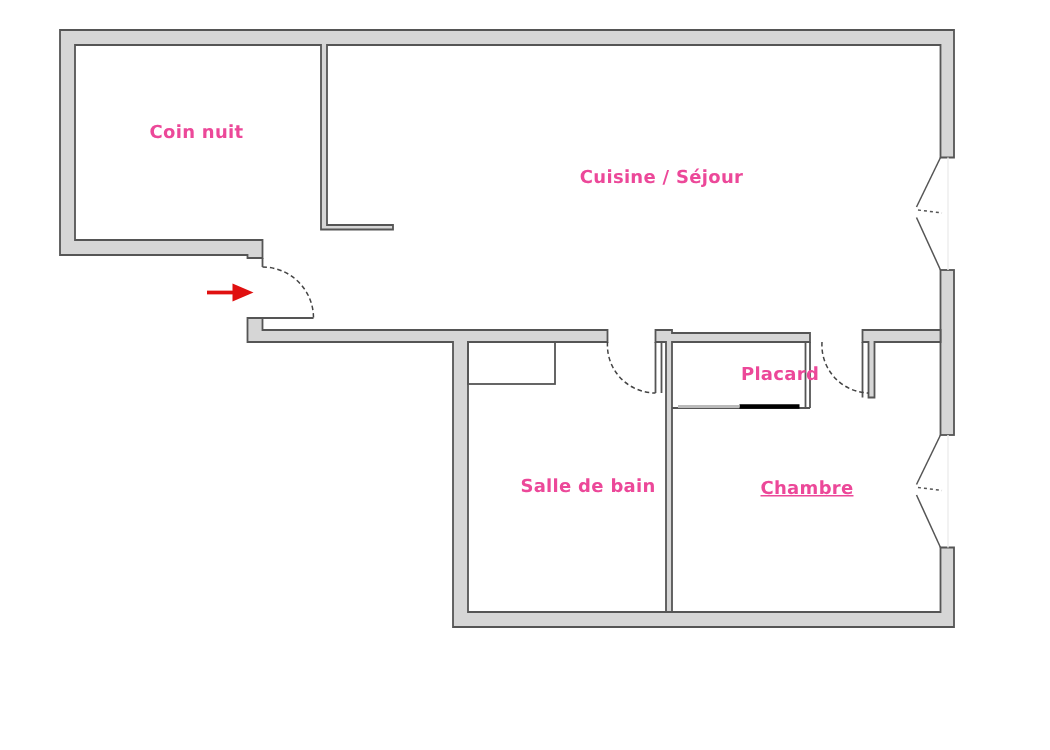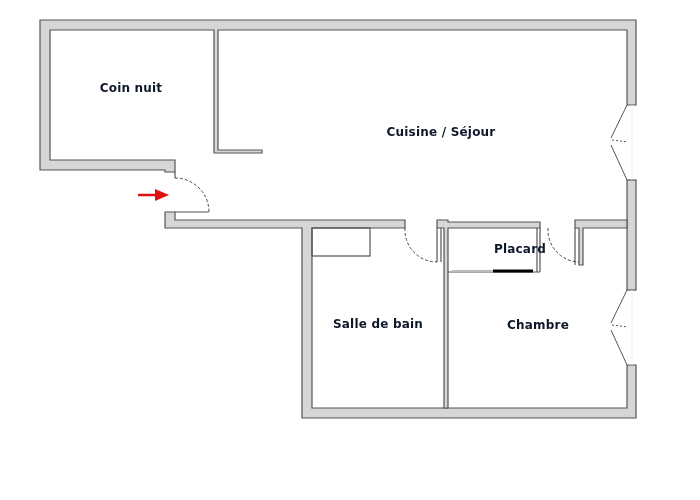--- a/index.html
+++ b/index.html
@@ -1,20 +1,20 @@
 <!DOCTYPE html>
 <html><head>
 <meta charset="utf-8">
 <style>
   html, body { margin: 0; padding: 0; background: #ffffff; }
   body { width: 700px; height: 500px; position: relative; overflow: hidden; font-family: "DejaVu Sans", sans-serif; }
   #plan { position: absolute; left: 0; top: 0; }
   .room-label {
     position: absolute;
-    color: #0f172a;
+    color: #ec4899;
     font-family: "DejaVu Sans", sans-serif;
     font-weight: bold;
     font-size: 12px;
     white-space: nowrap;
     transform: translate(-50%, -50%);
     letter-spacing: 0.2px;
   }
 </style>
 </head>
 <body>
@@ -73,16 +73,16 @@
     <line x1="632" y1="290" x2="632" y2="365" stroke="#eeeeee"></line>
   </g>
 
   <g>
     <line x1="138" y1="195" x2="157" y2="195" stroke="#e01010" stroke-width="2.5"></line>
     <polygon points="155,189 169,195 155,201" fill="#e01010"></polygon>
   </g>
 </svg>
 
 <div class="room-label" style="left:131px; top:88px;">Coin nuit</div>
-<div class="room-label" style="left:441px; top:132px;">Cuisine / Séjour</div>
+<div class="room-label" style="left:441px; top:118px;">Cuisine / Séjour</div>
 <div class="room-label" style="left:520px; top:249px;">Placard</div>
-<div class="room-label" style="left:378px; top:324px;text-align:right;">Salle de bain</div>
-<div class="room-label" style="left:538px; top:325px;">Chambre</div>
+<div class="room-label" style="left:392px; top:324px;text-align:right;">Salle de bain</div>
+<div class="room-label" style="left:538px; top:325px;text-decoration:underline;">Chambre</div>
 
 </body></html>

